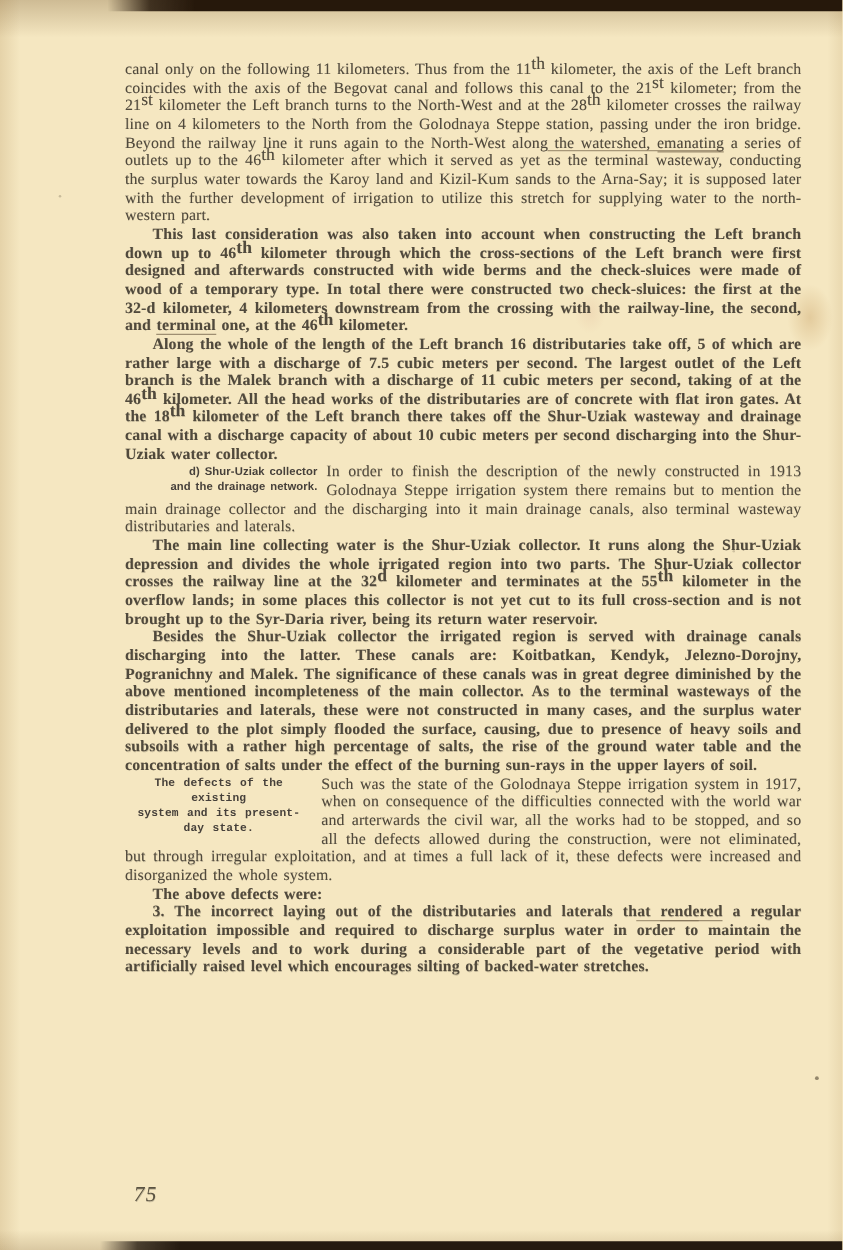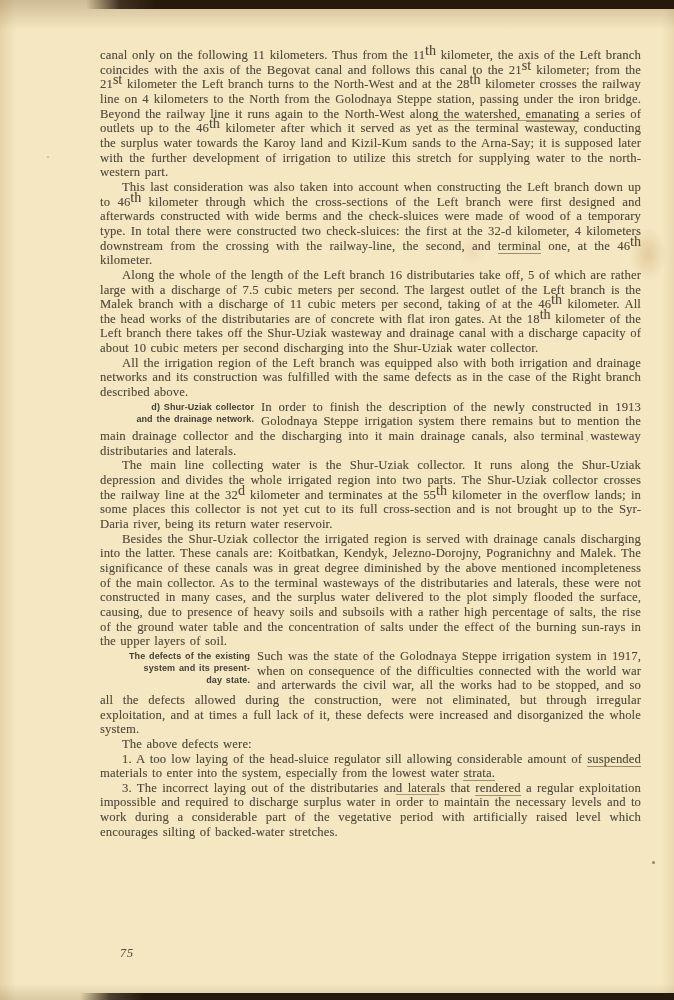--- a/index.html
+++ b/index.html
@@ -35,57 +35,55 @@
   .speck.s2 { width:2px; height:2px; left:47px; top:156px; opacity:.45; }
   .speck.s3 { width:2px; height:2px; left:586px; top:440px; opacity:.4; }
 
   .body-text {
     position:absolute; left:100px; top:48px; width:541px;
     font-size:12.6px; line-height:14.65px; color:#50493c;
     text-align:justify; letter-spacing:.15px; word-spacing:1.2px;
     text-shadow:.3px .2px 0 rgba(84,77,64,.30);
   }
   .para { margin:0; }
-  .para.indent { text-indent:22px; }
+  .para.indent { text-indent:22px;font-weight:bold; }
   sup { font-size:14px; line-height:0; vertical-align:4px; letter-spacing:0; }
   .pencil-u { border-bottom:1.2px solid rgba(125,108,82,.72); }
   .pencil-o { border-top:1.2px solid rgba(125,108,82,.65); }
   .margin-note {
     float:left; width:154px; margin:1px 7px 0 0;
     font-family:"Liberation Sans", sans-serif; font-weight:bold;
     font-size:9px; line-height:12px; color:#46403a;
     letter-spacing:.1px; text-align:right; text-indent:0;
     text-shadow:none;
   }
-  .margin-note.center { text-align:right; width:150px; }
+  .margin-note.center { text-align:center; width:150px;font-family:Liberation Mono, monospace; }
   .page-number {
-    position:absolute; left:120px; top:946px;
-    font-size:12px; color:#5a5342; letter-spacing:1px;
+    position:absolute; left:107px; top:946px;
+    font-size:17px; color:#5a5342; letter-spacing:1px;
     text-shadow:.3px .2px 0 rgba(84,77,64,.3);
     font-style:italic;
   }
 </style>
 </head>
 <body>
 
 <div class="page">
   <div class="edge-top"></div>
   <div class="edge-bottom"></div>
   <div class="speck s1"></div>
   <div class="speck s2"></div>
   <div class="speck s3"></div>
 
   <div class="body-text">
       <p class="para">canal only on the following 11 kilometers. Thus from the 11<sup>th</sup> kilometer, the axis of the Left branch coincides with the axis of the Begovat canal and follows this canal to the 21<sup>st</sup> kilometer; from the 21<sup>st</sup> kilometer the Left branch turns to the North-West and at the 28<sup>th</sup> kilometer crosses the railway line on 4 kilometers to the North from the Golodnaya Steppe station, passing under the iron bridge. Beyond the railway line it runs again to the North-West along the watershed, <span class="pencil-u">emanating</span> a series of outlets up to the 46<sup>th</sup> kilometer after which it served as yet <span class="pencil-o">as the terminal wasteway,</span> conducting the surplus water towards the Karoy land and Kizil-Kum sands to the Arna-Say; it is supposed later with the further development of irrigation to utilize this stretch for supplying water to the north-western part.</p>
       <p class="para indent">This last consideration was also taken into account when constructing the Left branch down up to 46<sup>th</sup> kilometer through which the cross-sections of the Left branch were first designed and afterwards constructed with wide berms and the check-sluices were made of wood of a temporary type. In total there were constructed two check-sluices: the first at the 32-d kilometer, 4 kilometers downstream from the crossing with the railway-line, the second, and <span class="pencil-u">terminal</span> one, at the 46<sup>th</sup> kilometer.</p>
       <p class="para indent">Along the whole of the length of the Left branch 16 distributaries take off, 5 of which are rather large with a discharge of 7.5 cubic meters per second. The largest outlet of the Left branch is the Malek branch with a discharge of 11 cubic meters per second, taking of at the 46<sup>th</sup> kilometer. All the head works of the distributaries are of concrete with flat iron gates. At the 18<sup>th</sup> kilometer of the Left branch there takes off the Shur-Uziak wasteway and drainage canal with a discharge capacity of about 10 cubic meters per second discharging into the Shur-Uziak water collector.</p>
-      <p class="para indent">All the irrigation region of the Left branch was equipped also with both irrigation and drainage networks and its construction was fulfilled with the same defects as in the case of the Right branch described above.</p>
       <p class="para"><span class="margin-note">d) Shur-Uziak collector<br>and the drainage network.</span>In order to finish the description of the newly constructed in 1913 Golodnaya Steppe irrigation system there remains but to mention the main drainage collector and the discharging into it main drainage canals, also terminal wasteway distributaries and laterals.</p>
       <p class="para indent">The main line collecting water is the Shur-Uziak collector. It runs along the Shur-Uziak depression and divides the whole irrigated region into two parts. The Shur-Uziak collector crosses the railway line at the 32<sup>d</sup> kilometer and terminates at the 55<sup>th</sup> kilometer in the overflow lands; in some places this collector is not yet cut to its full cross-section and is not brought up to the Syr-Daria river, being its return water reservoir.</p>
       <p class="para indent">Besides the Shur-Uziak collector the irrigated region is served with drainage canals discharging into the latter. These canals are: Koitbatkan, Kendyk, Jelezno-Dorojny, Pogranichny and Malek. The significance of these canals was in great degree diminished by the above mentioned incompleteness of the main collector. As to the terminal wasteways of the distributaries and laterals, these were not constructed in many cases, and the surplus water delivered to the plot simply flooded the surface, causing, due to presence of heavy soils and subsoils with a rather high percentage of salts, the rise of the ground water table and the concentration of salts under the effect of the burning sun-rays in the upper layers of soil.</p>
       <p class="para"><span class="margin-note center">The defects of the existing<br>system and its present-<br>day state.</span>Such was the state of the Golodnaya Steppe irrigation system in 1917, when on consequence of the difficulties connected with the world war and arterwards the civil war, all the works had to be stopped, and so all the defects allowed during the construction, were not eliminated, but through irregular exploitation, and at times a full lack of it, these defects were increased and disorganized the whole system.</p>
       <p class="para indent">The above defects were:</p>
-      <p class="para indent">1. A too low laying of the head-sluice regulator sill allowing considerable amount of <span class="pencil-u">suspended</span> materials to enter into the system, especially from the lowest water <span class="pencil-u">strata.</span></p>
       <p class="para indent">3. The incorrect laying out of the distributaries and laterals that <span class="pencil-u">rendered</span> a regular exploitation impossible and required to discharge surplus water in <span class="pencil-o">order to</span> maintain the necessary levels and to work during a considerable part of the vegetative period with artificially raised level which encourages silting of backed-water stretches.</p>
     </div>
 
   <div class="page-number">75</div>
 </div>
 
 </body></html>

